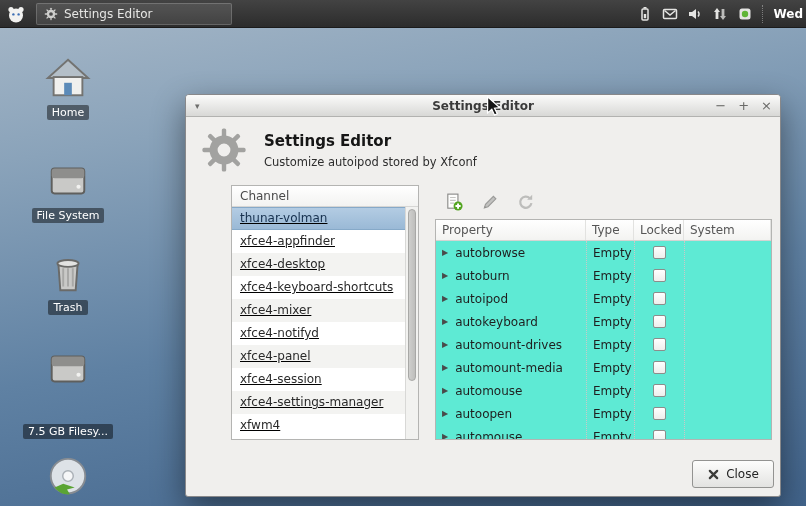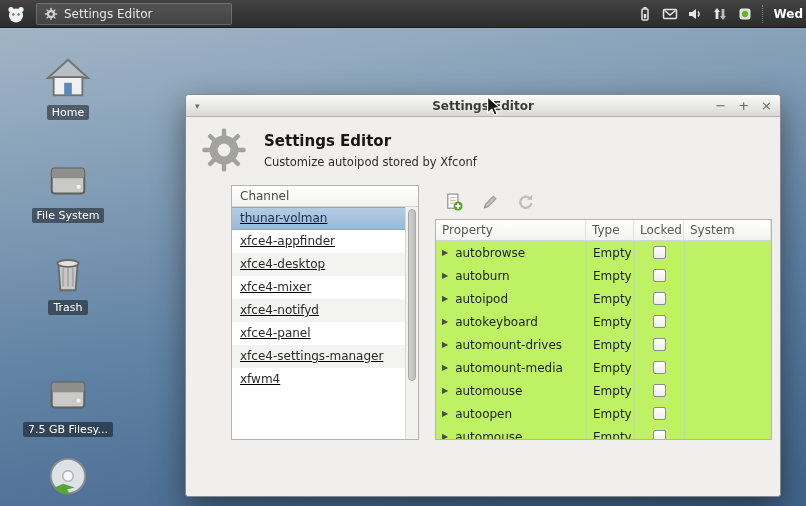--- a/index.html
+++ b/index.html
@@ -42,21 +42,21 @@
     position:absolute; left:22px; width:92px;
     display:flex; flex-direction:column; align-items:center;
   }
   .desk-icon svg { width:46px; height:46px; display:block; }
   .desk-label {
     margin-top:4px; font-size:11px; color:#ffffff;
     background: rgba(0,0,0,0.45); border-radius:2px; padding:1px 5px;
     white-space:nowrap; max-width:92px; overflow:hidden;
   }
   .di-home { top:55px; } .di-fs { top:158px; } .di-trash { top:250px; }
-  .di-vol { top:372px; } .di-disc { top:455px; }
+  .di-vol { top:346px;gap:28px; } .di-disc { top:455px; }
 
   
   .window {
     position:absolute; left:185px; top:94px; width:596px; height:403px;
     background:#f0efed; border:1px solid #88888a;
     border-radius:4px 4px 3px 3px;
     box-shadow: 0 12px 32px rgba(0,0,0,0.45);
     z-index: 10;
   }
   .titlebar {
@@ -125,21 +125,21 @@
     border:1px solid #a8a8a6; border-radius:5px;
   }
 
   
   .props-pane { flex:1; display:flex; flex-direction:column; }
   .toolbar { height:34px; display:flex; align-items:center; gap:10px; padding:2px 6px; }
   .tb-btn { width:26px; height:26px; display:flex; align-items:center; justify-content:center; border-radius:3px; }
   .tb-btn svg { width:18px; height:18px; }
 
   .table-wrap {
-    flex:1; background:#bef264; border:1px solid #b4b4b2;
+    flex:1; background:#5eead4; border:1px solid #b4b4b2;
     position:relative; overflow:hidden; display:flex; flex-direction:column;
   }
   .thead {
     display:flex; height:21px; font-size:12px; color:#565656;
     background: linear-gradient(#ffffff,#f3f3f1);
     border-bottom:1px solid #d4d4d2; flex:none;
   }
   .th { line-height:20px; padding:0 6px; border-right:1px solid #e2e2e0; white-space:nowrap; }
   .th-prop { width:150px; } .th-type { width:48px; } .th-locked { width:50px; } .th-value { flex:1; }
 
@@ -350,23 +350,25 @@
   </div>
 
   <div class="content">
 
     <div class="channel-pane">
       <div class="channel-header">Channel</div>
       <div class="channel-list">
         <div class="channel-item selected">thunar-volman</div>
         <div class="channel-item">xfce4-appfinder</div>
         <div class="channel-item">xfce4-desktop</div>
+        <div class="channel-item">xfce4-keyboard-shortcuts</div>
         <div class="channel-item">xfce4-mixer</div>
         <div class="channel-item">xfce4-notifyd</div>
         <div class="channel-item">xfce4-panel</div>
+        <div class="channel-item">xfce4-session</div>
         <div class="channel-item">xfce4-settings-manager</div>
         <div class="channel-item">xfwm4</div>
       </div>
       <div class="vscroll">
         <div class="vthumb"></div>
       </div>
     </div>
 
     <div class="props-pane">
       <div class="toolbar">
@@ -496,17 +498,23 @@
             <div class="td td-locked">
                 <span class="checkbox"></span>
               </div>
             <div class="td td-value"></div>
           </div>
         </div>
       </div>
     </div>
   </div>
 
+  <div class="close-btn">
+    <svg>
+        <use href="#i-x"></use>
+      </svg>
+    <span>Close</span>
+  </div>
 </div>
 
 <svg class="cursor">
     <use href="#i-cursor"></use>
   </svg>
 
 </body></html>

